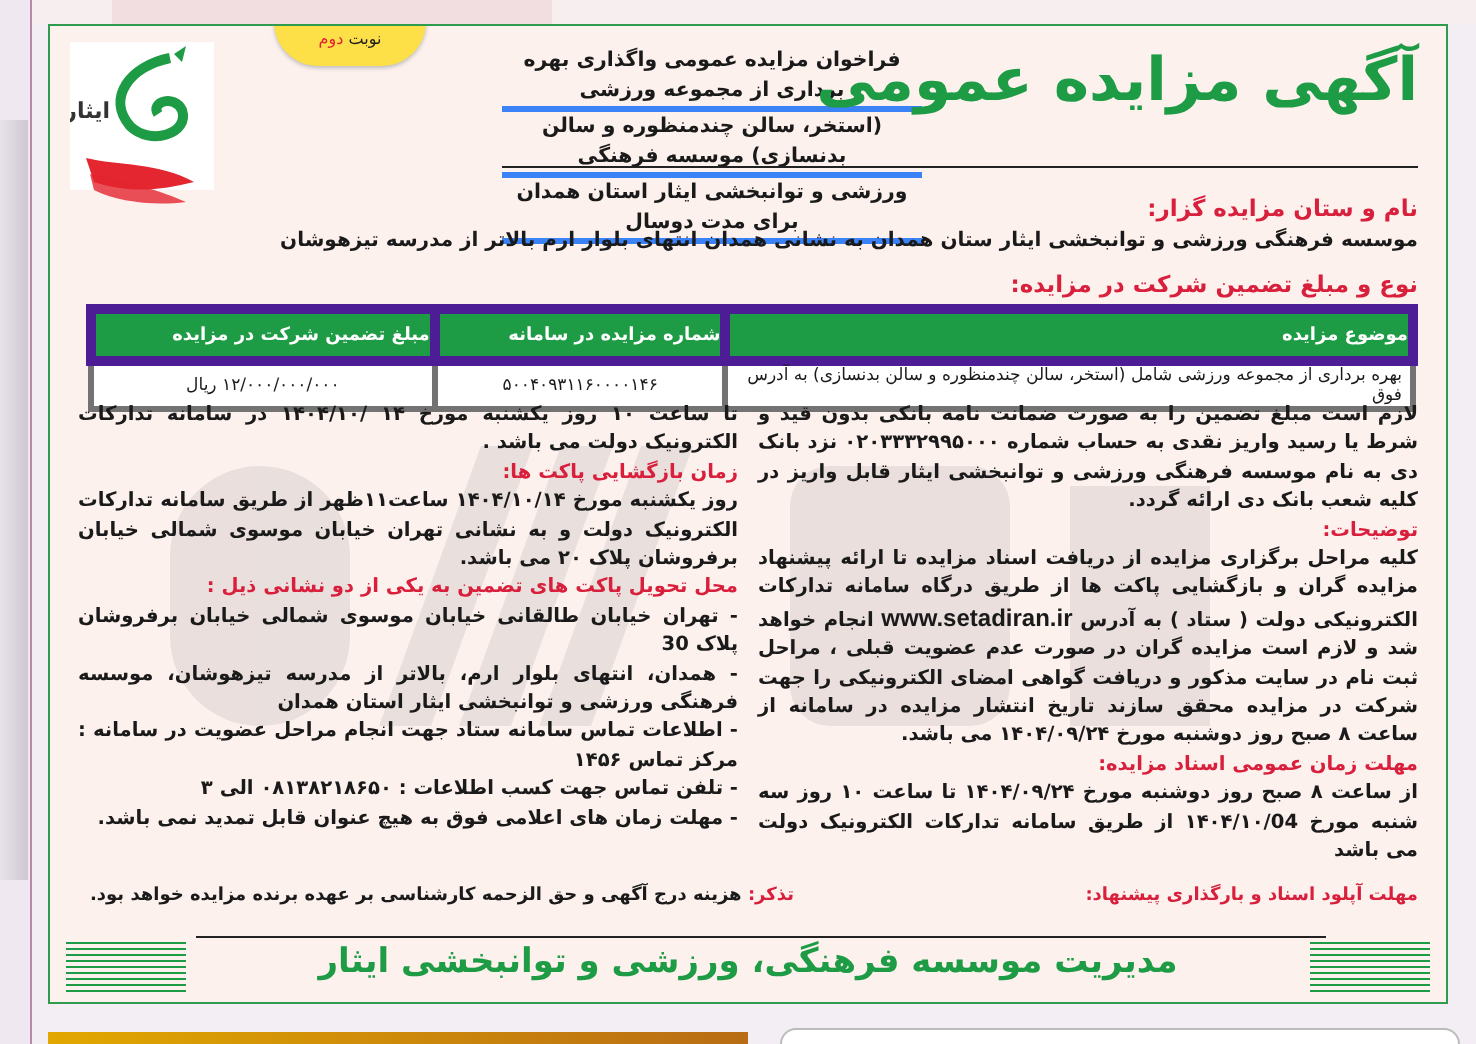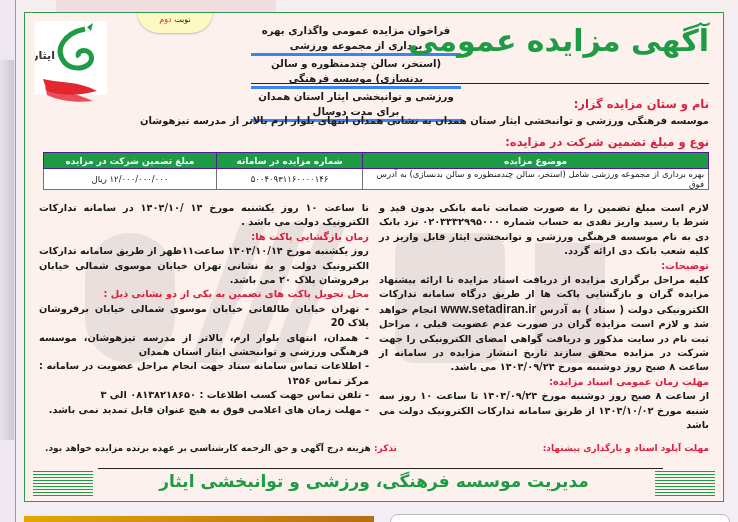--- a/index.html
+++ b/index.html
@@ -12,31 +12,31 @@
   .top-strip .pinkbar { position: absolute; left: 40px; top: 0; width: 220px; height: 12px; background: #f2dde0; }
 
   .ad { position: absolute; left: 24px; top: 12px; width: 700px; height: 490px; background: #fdf1ee; border: 1.5px solid #2e9b4e; direction: rtl; overflow: hidden; }
 
   .watermark { position: absolute; left: 40px; top: 200px; width: 560px; height: 160px; opacity: .13; pointer-events: none; }
   .watermark div { position: absolute; background: #6b6b6b; }
 
   .title-main { position: absolute; right: 14px; top: 10px; font-family: "DejaVu Sans", sans-serif; font-weight: bold; font-size: 30px; color: #1e9b45; letter-spacing: -1px; margin-left: 22px; }
   .subject-lines { position: absolute; right: 262px; top: 10px; width: 210px; text-align: center; font-size: 10.2px; font-weight: bold; line-height: 15px; }
   .subject-lines div { border-bottom: 3px solid #3b82f6; display: inline-block; padding: 0 2px; }
-  .round-badge { position: absolute; left: 112px; top: -2px; width: 76px; height: 22px; background: #fef9c3; border-radius: 0 0 40px 40px; box-shadow: 0 1px 2px #bbb; font-size: 8px; text-align: center; padding-top: 4px; }
+  .round-badge { position: absolute; left: 112px; top: -2px; width: 76px; height: 22px; background: #fde047; border-radius: 0 0 40px 40px; box-shadow: 0 1px 2px #bbb; font-size: 8px; text-align: center; padding-top: 4px; }
   .round-badge .red { color: #e3262f; }
   .logo { position: absolute; left: 10px; top: 8px; width: 72px; height: 74px; background: #fff; }
   .header-rule { position: absolute; right: 14px; top: 70px; width: 458px; border-top: 1px solid #222; }
 
   .sec-label { position: absolute; right: 14px; font-size: 11.5px; font-weight: bold; color: #d81f3b; }
   .address { position: absolute; right: 14px; top: 102px; font-size: 10px; font-weight: bold; }
 
   table.auction { position: absolute; right: 14px; top: 139px; width: 666px; border-collapse: collapse; font-size: 8.5px; }
-  table.auction th { background: #1e9b45; color: #fff; font-weight: bold; height: 16px; border: 1px solid #4c1d95; font-size: 9px; }
-  table.auction td { background: #fff; height: 17px; border: 1px solid #737373; text-align: center; padding: 0 4px; }
+  table.auction th { background: #1e9b45; color: #fff; font-weight: bold; height: 26px; border: 5px solid #4c1d95; font-size: 9px; text-align: right; }
+  table.auction td { background: #fff; height: 17px; border: 3px solid #737373; text-align: center; padding: 0 4px; }
   table.auction td.desc { text-align: right; }
 
   .col { position: absolute; top: 188px; width: 330px; font-size: 9.8px; font-weight: bold; line-height: 14.4px; text-align: justify; }
   .col.right { right: 14px; }
   .col.left { left: 14px; }
   .col p { margin: 0; }
   .col .red { color: #d81f3b; }
   .col .url { font-family: "Liberation Sans", sans-serif; font-size: 12px; direction: ltr; unicode-bidi: embed; }
 
   .note-line { position: absolute; top: 430px; font-size: 9px; font-weight: bold; }
@@ -120,29 +120,29 @@
 
   <div class="col right">
     <p>لازم است مبلغ تضمین را به صورت ضمانت نامه بانکی بدون قید و شرط یا رسید واریز نقدی به حساب شماره ۰۲۰۳۳۳۲۹۹۵۰۰۰ نزد بانک دی به نام موسسه فرهنگی ورزشی و توانبخشی ایثار قابل واریز در کلیه شعب بانک دی ارائه گردد.</p>
     <p class="red">توضیحات:</p>
     <p>
       <span>کلیه مراحل برگزاری مزایده از دریافت اسناد مزایده تا ارائه پیشنهاد مزایده گران و بازگشایی پاکت ها از طریق درگاه سامانه تدارکات الکترونیکی دولت ( ستاد ) به آدرس</span>
       <span class="url">www.setadiran.ir</span>
       <span>انجام خواهد شد و لازم است مزایده گران در صورت عدم عضویت قبلی ، مراحل ثبت نام در سایت مذکور و دریافت گواهی امضای الکترونیکی را جهت شرکت در مزایده محقق سازند تاریخ انتشار مزایده در سامانه از ساعت ۸ صبح روز دوشنبه مورخ ۱۴۰۴/۰۹/۲۴ می باشد.</span>
     </p>
     <p class="red">مهلت زمان عمومی اسناد مزایده:</p>
-    <p>از ساعت ۸ صبح روز دوشنبه مورخ ۱۴۰۴/۰۹/۲۴ تا ساعت ۱۰ روز سه شنبه مورخ ۱۴۰۴/۱۰/۰۲ از طریق سامانه تدارکات الکترونیک دولت می باشد</p>
+    <p>از ساعت ۸ صبح روز دوشنبه مورخ ۱۴۰۴/۰۹/۲۴ تا ساعت ۱۰ روز سه شنبه مورخ ۱۴۰۴/۱۰/04 از طریق سامانه تدارکات الکترونیک دولت می باشد</p>
   </div>
 
   <div class="col left">
     <p>تا ساعت ۱۰ روز یکشنبه مورخ ۱۴ /۱۴۰۴/۱۰ در سامانه تدارکات الکترونیک دولت می باشد .</p>
     <p class="red">زمان بازگشایی پاکت ها:</p>
     <p>روز یکشنبه مورخ ۱۴۰۴/۱۰/۱۴ ساعت۱۱ظهر از طریق سامانه تدارکات الکترونیک دولت و به نشانی تهران خیابان موسوی شمالی خیابان برفروشان پلاک ۲۰ می باشد.</p>
     <p class="red">محل تحویل پاکت های تضمین به یکی از دو نشانی ذیل :</p>
-    <p>- تهران خیابان طالقانی خیابان موسوی شمالی خیابان برفروشان پلاک 20</p>
+    <p>- تهران خیابان طالقانی خیابان موسوی شمالی خیابان برفروشان پلاک 30</p>
     <p>- همدان، انتهای بلوار ارم، بالاتر از مدرسه تیزهوشان، موسسه فرهنگی ورزشی و توانبخشی ایثار استان همدان</p>
     <p>- اطلاعات تماس سامانه ستاد جهت انجام مراحل عضویت در سامانه : مرکز تماس ۱۴۵۶</p>
     <p>- تلفن تماس جهت کسب اطلاعات : ۰۸۱۳۸۲۱۸۶۵۰ الی ۳</p>
     <p>- مهلت زمان های اعلامی فوق به هیچ عنوان قابل تمدید نمی باشد.</p>
   </div>
 
   <div class="note-line left">
     <span class="red">تذکر:</span>
     <span>هزینه درج آگهی و حق الزحمه کارشناسی بر عهده برنده مزایده خواهد بود.</span>
   </div>

